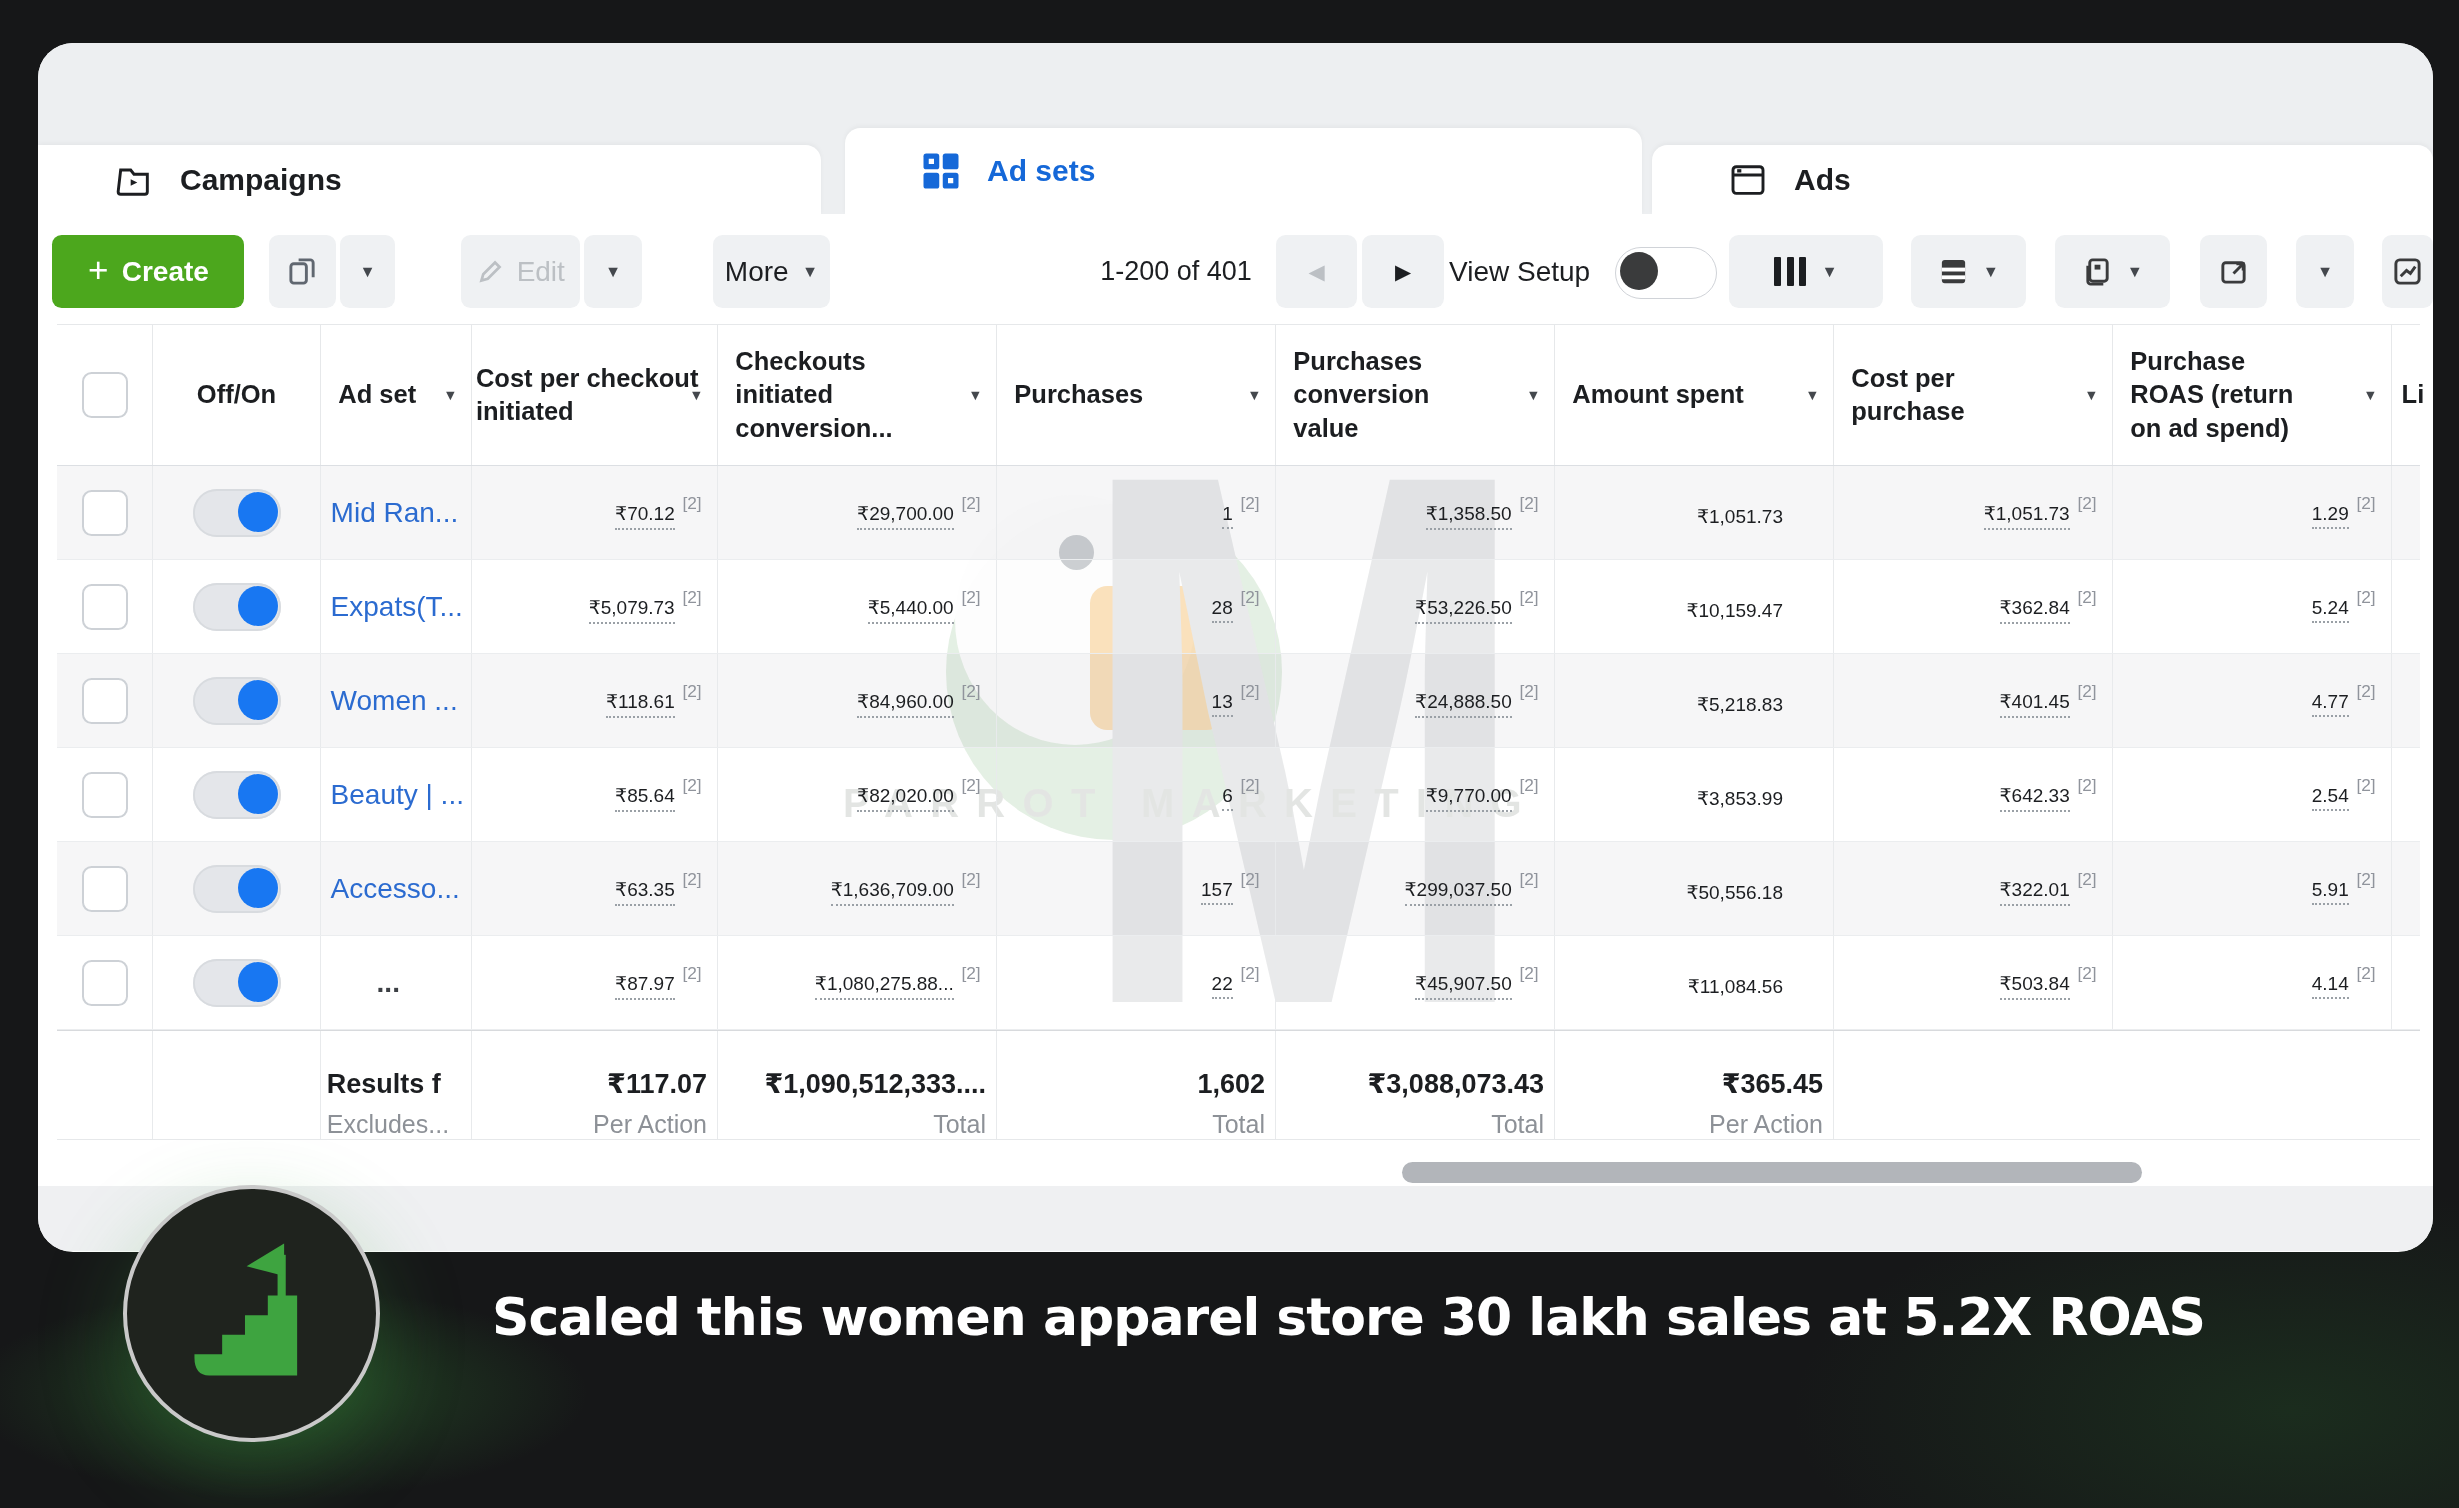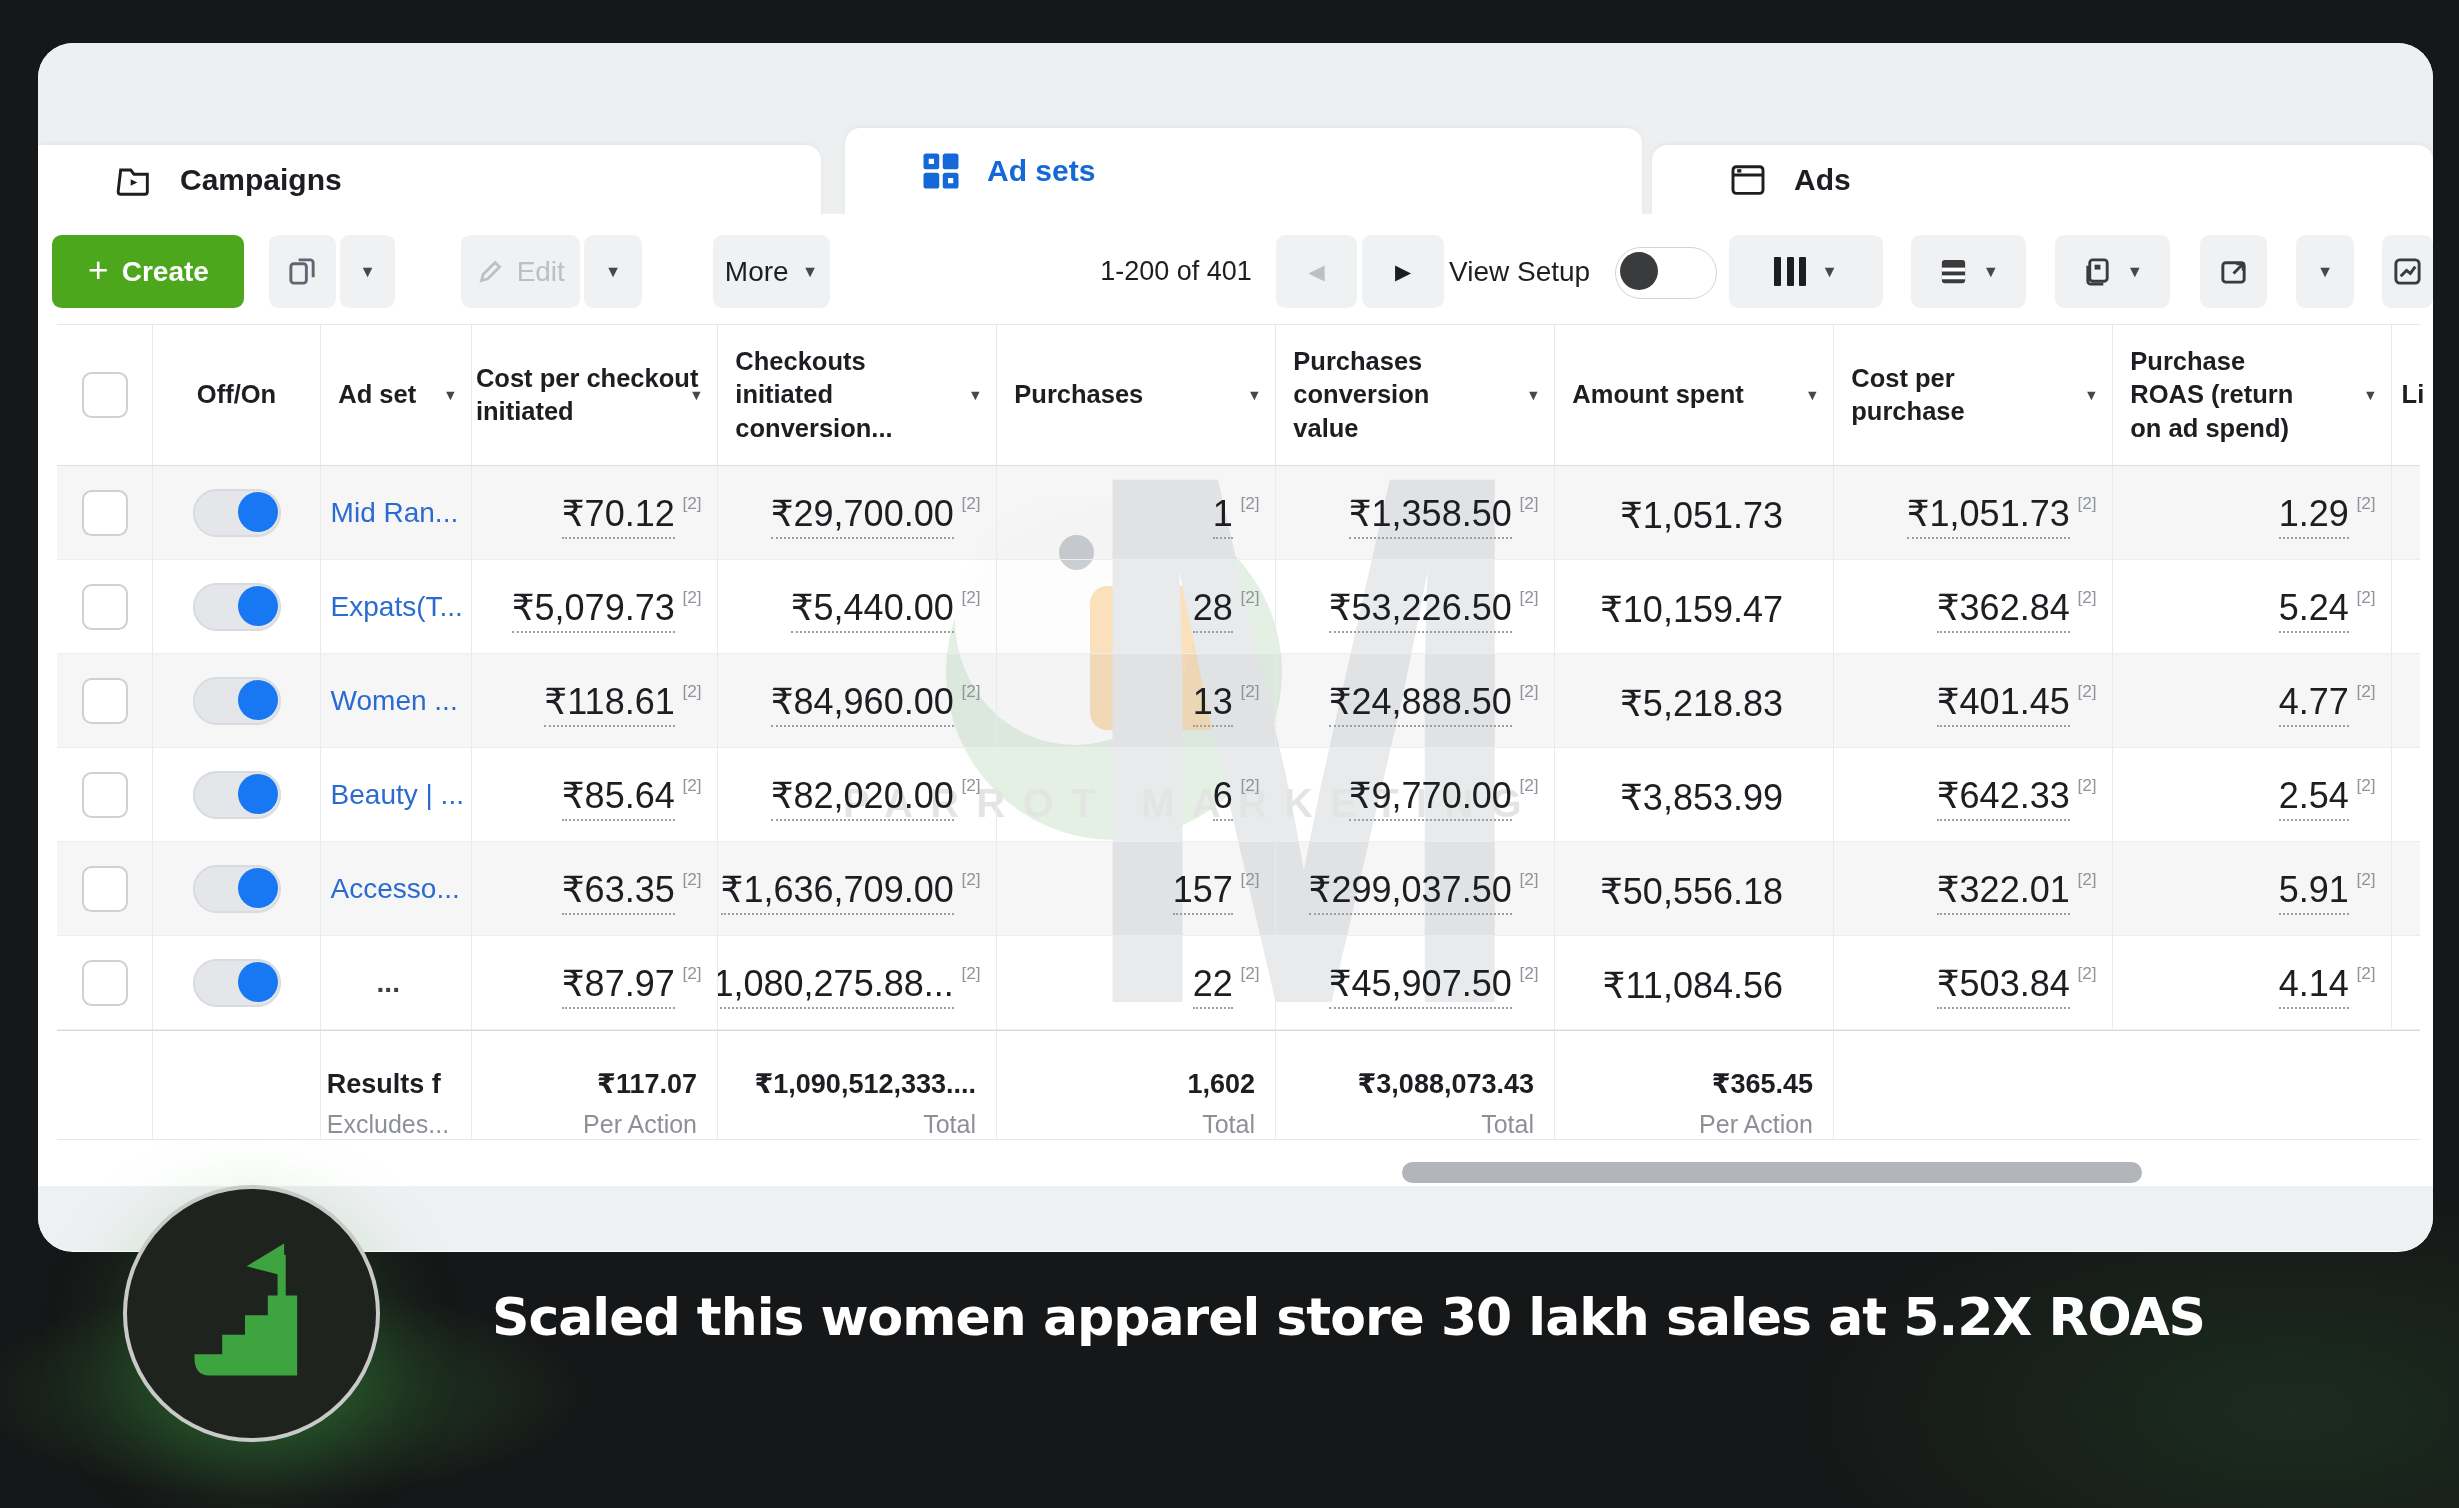--- a/index.html
+++ b/index.html
@@ -66,29 +66,29 @@
   .c-cb{justify-content:center;}
   .c-toggle{justify-content:center;}
   .c-name{padding-left:9.6px;}
   .c-num{justify-content:flex-end;padding-right:15.4px;}
   .c-num.plain{padding-right:50px;}
   .checkbox{width:42px;height:42px;border:2.9px solid #cdd1d6;border-radius:9.6px;background:#fff;cursor:pointer;}
   .toggle{position:relative;width:88px;height:48px;border-radius:24px;background:#e4e6ea;box-shadow:inset 0 0 0 1.9px #d8dbdf;cursor:pointer;}
   .toggle .knob{position:absolute;right:2.9px;top:3.8px;width:40px;height:40px;border-radius:50%;background:#1877f2;}
   .name-link{font-size:28px;color:#2b6bd0;font-weight:500;white-space:nowrap;cursor:pointer;text-decoration:none;}
   .name-dots{font-size:28px;color:#3c3f44;font-weight:bold;padding-left:46px;}
-  .val{font-size:36px;color:#1c1e21;white-space:nowrap;margin-top:7px;}
+  .val{font-size:19px;color:#1c1e21;white-space:nowrap;margin-top:7px;}
   .val.u{border-bottom:2.9px dotted #9aa0a6;padding-bottom:2.9px;}
   .sup{font-size:17.3px;color:#90949c;margin-left:7.7px;margin-top:-17.3px;}
 
   .sumrow{height:108px;border-top:1.9px solid #d8dadd;border-bottom:1.9px solid #e6e8ea;background:#fff;}
   .scell{display:flex;flex-direction:column;justify-content:flex-end;border-right:1.9px solid #e8eaec;box-sizing:border-box;overflow:hidden;}
   .scell:last-child{border-right:none;}
   .s-name{align-items:flex-start;padding-left:5.8px;}
-  .s-num{align-items:flex-end;padding-right:20px;}
+  .s-num{align-items:flex-end;padding-right:10px;}
   .sv{font-size:27px;font-weight:bold;color:#1c1e21;white-space:nowrap;}
   .sl{font-size:25px;color:#8d9197;margin-top:9.6px;white-space:nowrap;}
 
   .scrollstrip{position:absolute;left:0;top:1088px;width:100%;height:56px;background:#fff;}
   .thumb{position:absolute;left:1364px;top:31px;width:740px;height:21px;border-radius:10.6px;background:#b2b5ba;cursor:grab;}
   .cardfooter{position:absolute;left:0;top:1143px;width:100%;height:65px;background:#eff0f2;}
 
   
   .watermark{position:absolute;left:0;top:0;width:100%;height:100%;z-index:0;pointer-events:none;opacity:.5;}
   .wm-circle{position:absolute;left:908px;top:461px;width:336px;height:336px;border-radius:50%;background:#9cc79a;opacity:.55;}

